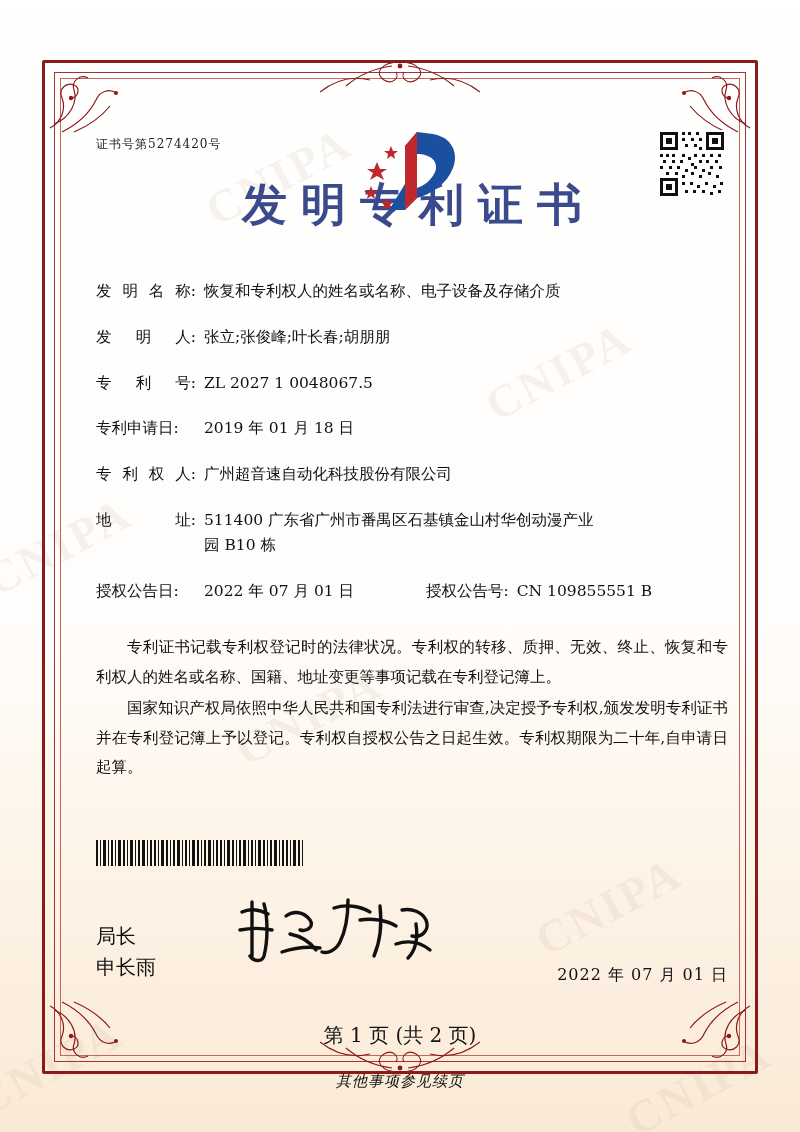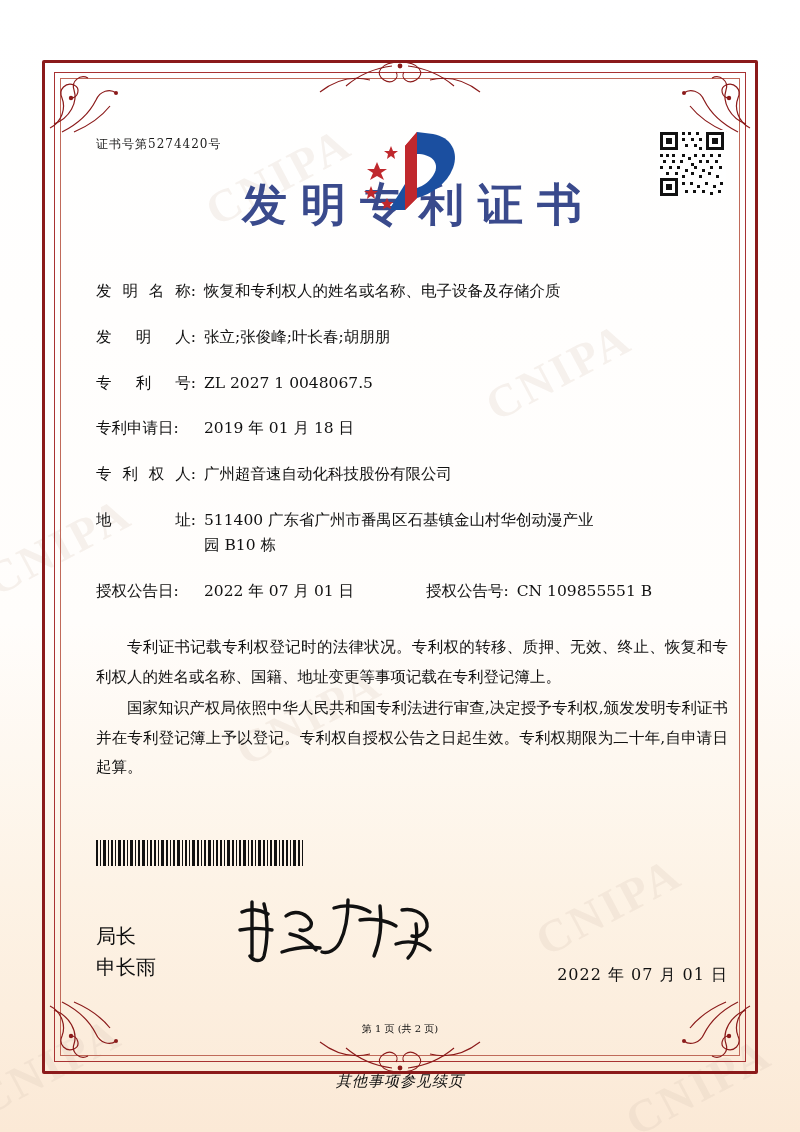--- a/index.html
+++ b/index.html
@@ -206,21 +206,21 @@
     top: 965px;
     font-size: 16px;
     letter-spacing: 1px;
     color: #111;
   }
   .page-no {
     position: absolute;
     left: 0; right: 0;
     top: 1022px;
     text-align: center;
-    font-size: 10px;
+    font-size: 20px;
     color: #111;
   }
   .footer-note {
     position: absolute;
     left: 0; right: 0;
     top: 1072px;
     text-align: center;
     font-size: 15px;
     color: #111;
     letter-spacing: 1px;

